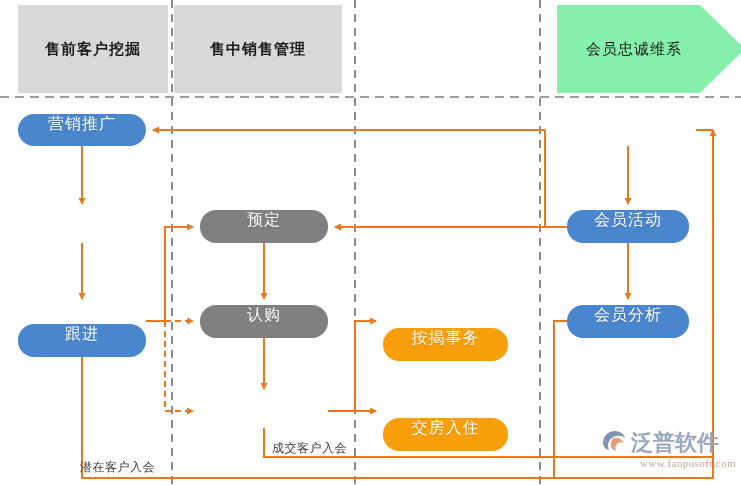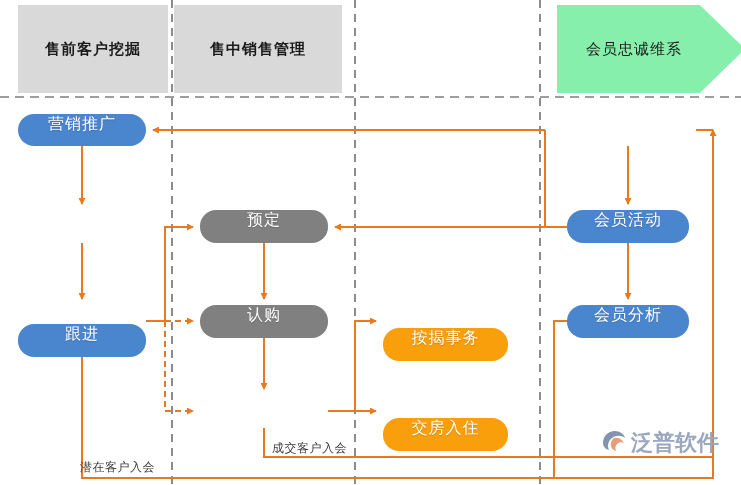--- a/index.html
+++ b/index.html
@@ -180,15 +180,16 @@
   <div class="edge-label" style="left:272px;top:440px;">成交客户入会</div>
 
   <div id="logo">
     <div class="logo-row">
       <svg class="mark" viewBox="0 0 28 28" xmlns="http://www.w3.org/2000/svg">
         <path d="M3,14 C3,7 8,2 15,2 C20,2 24,5 25,9 C21,6 16,6 12,9 C8,12 7,17 9,21 C5,20 3,17 3,14 Z" fill="#8494b0"></path>
         <path d="M14,9 C18,8 22,10 24,14 C22,13 19,13 17,15 C15,17 15,20 16,22 C12,21 10,17 11,14 C11.5,11.5 12.5,10 14,9 Z" fill="#e5a07a"></path>
       </svg>
       <span class="brand">泛普软件</span>
     </div>
+    <div class="url">www.fanpusoft.com</div>
   </div>
 
 </div>
 
 </body></html>

